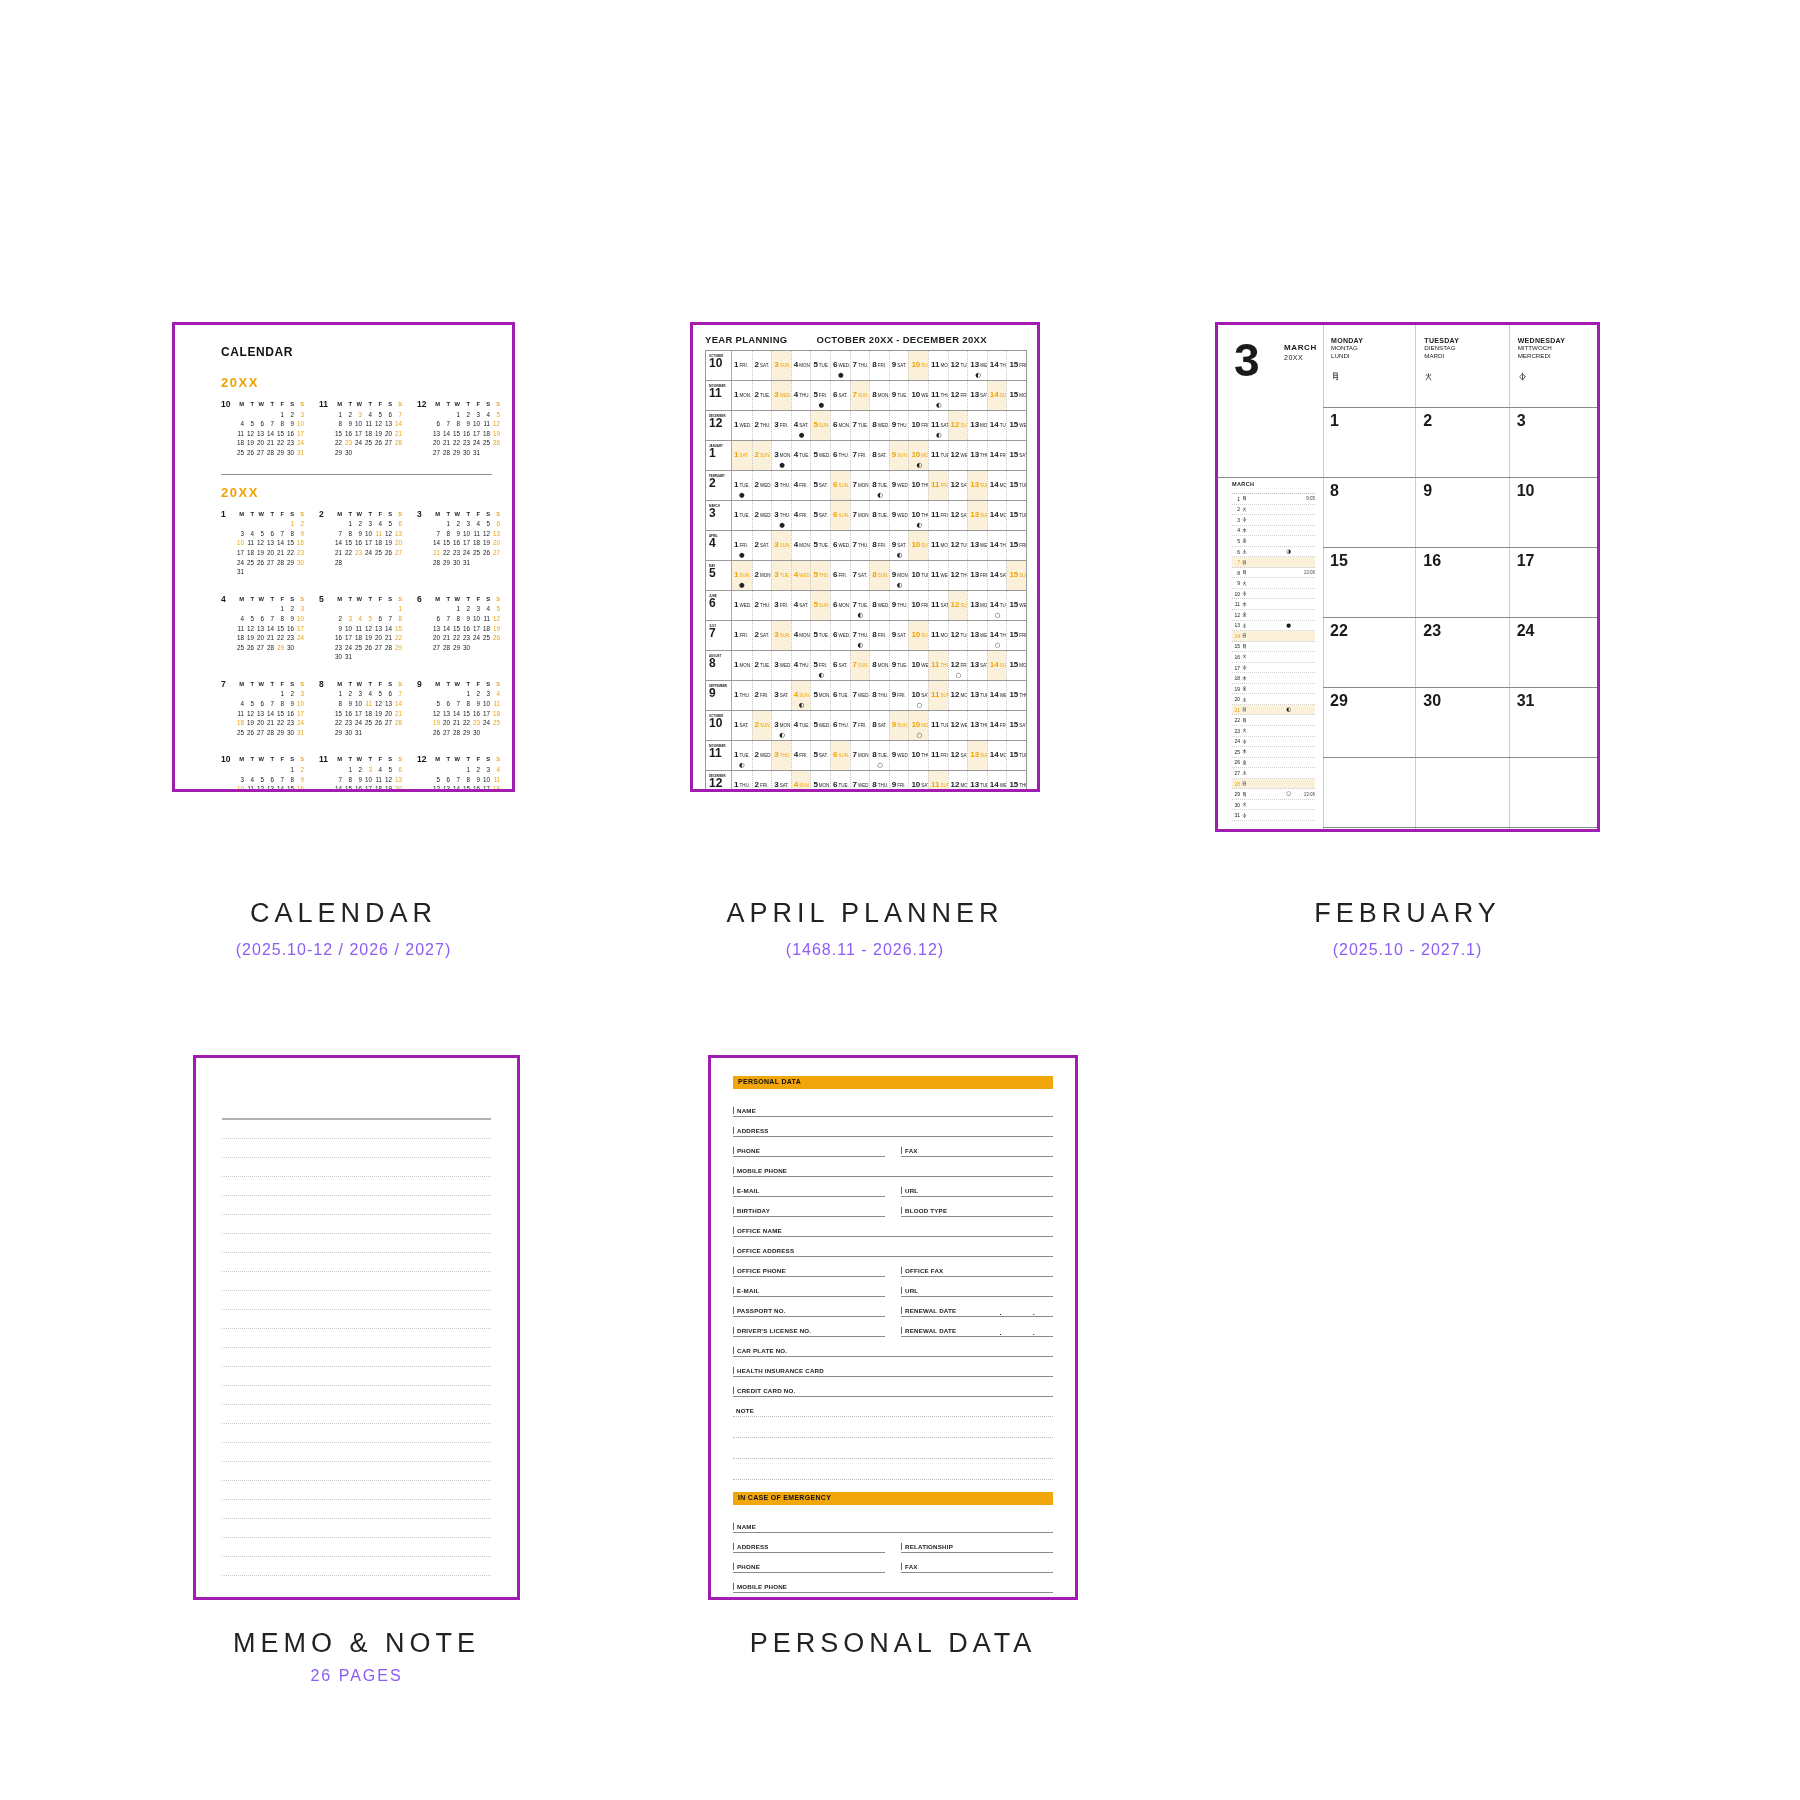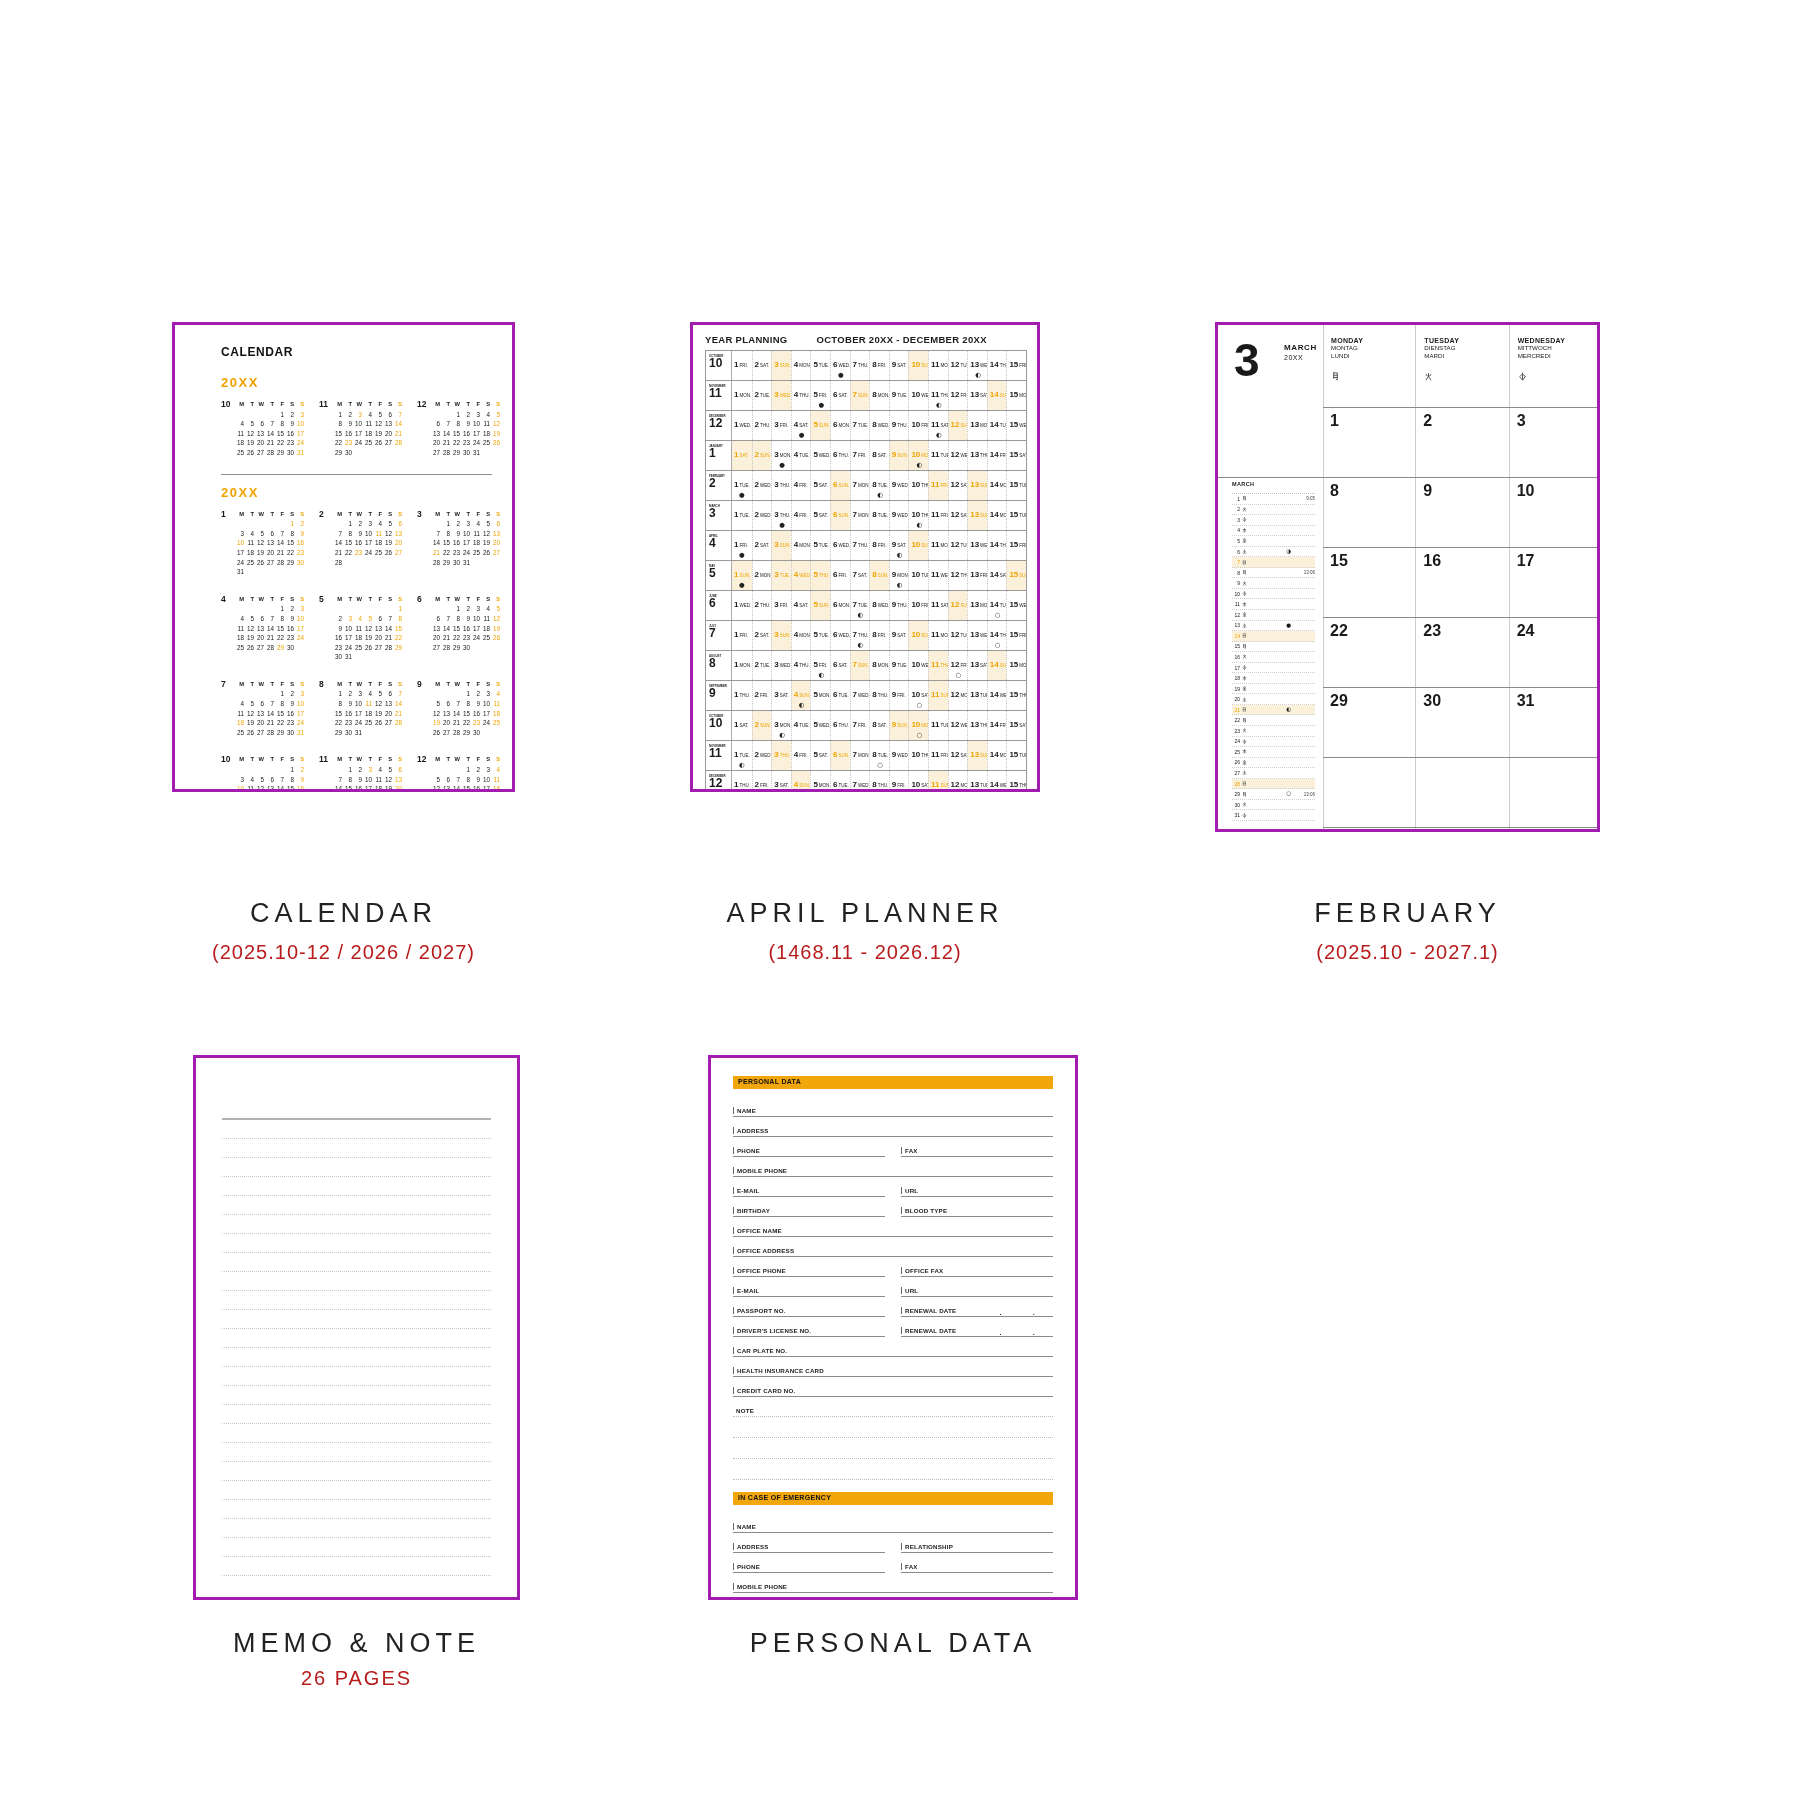--- a/index.html
+++ b/index.html
@@ -7,21 +7,21 @@
         font-family:"Liberation Sans",sans-serif;color:#1a1a1a}
   
   #title{position:absolute;top:118px;left:0;width:100%;text-align:center}
   #title span{display:inline-block;font-size:66px;font-weight:700;letter-spacing:2px;
               word-spacing:30px;transform:scaleX(.78);white-space:nowrap;color:#111}
   
   .panel{position:absolute;background:#fff;border:3px solid #a21caf;box-sizing:border-box;overflow:hidden}
   
   .capwrap{position:absolute;text-align:center}
   .cap{font-size:27px;letter-spacing:5px;color:#222;font-weight:400}
-  .subcap{font-size:20px;letter-spacing:1px;color:#b91c1c;margin-top:12px}
+  .subcap{font-size:16px;letter-spacing:1px;color:#8b5cf6;margin-top:12px}
   
   #cal-body{padding:20px 12px 0 46px}
   .cal-heading{font-size:12px;font-weight:700;letter-spacing:.6px;color:#111}
   .year-label{color:#F0A300;font-weight:700;font-size:13px;letter-spacing:1.5px}
   .cal-divider{border:0;border-top:1px solid #8f8f8f;margin:16px 8px 10px 0}
   .months{display:grid;grid-template-columns:repeat(3,85px);column-gap:13px;row-gap:18px;margin-top:10px}
   .mm{display:grid;grid-template-columns:15px repeat(7,10px);grid-auto-rows:9.6px;font-size:6.3px;line-height:9.6px}
   .mm .n{grid-row:1;grid-column:1;font-size:8.5px;font-weight:700}
   .mm .wd{font-weight:700;text-align:right;padding-right:2px;font-size:5.8px}
   .mm .dc{text-align:right;padding-right:2px}

